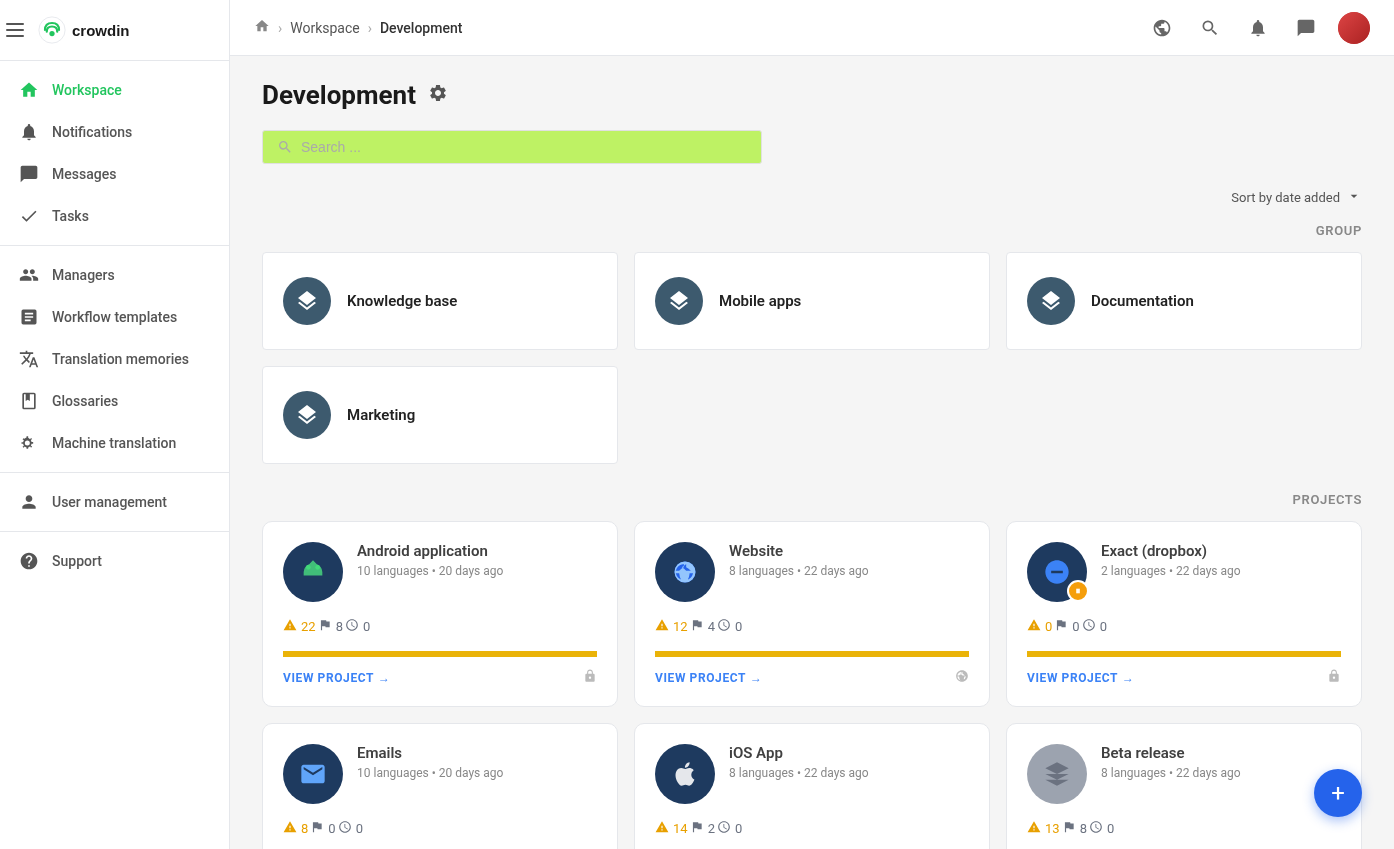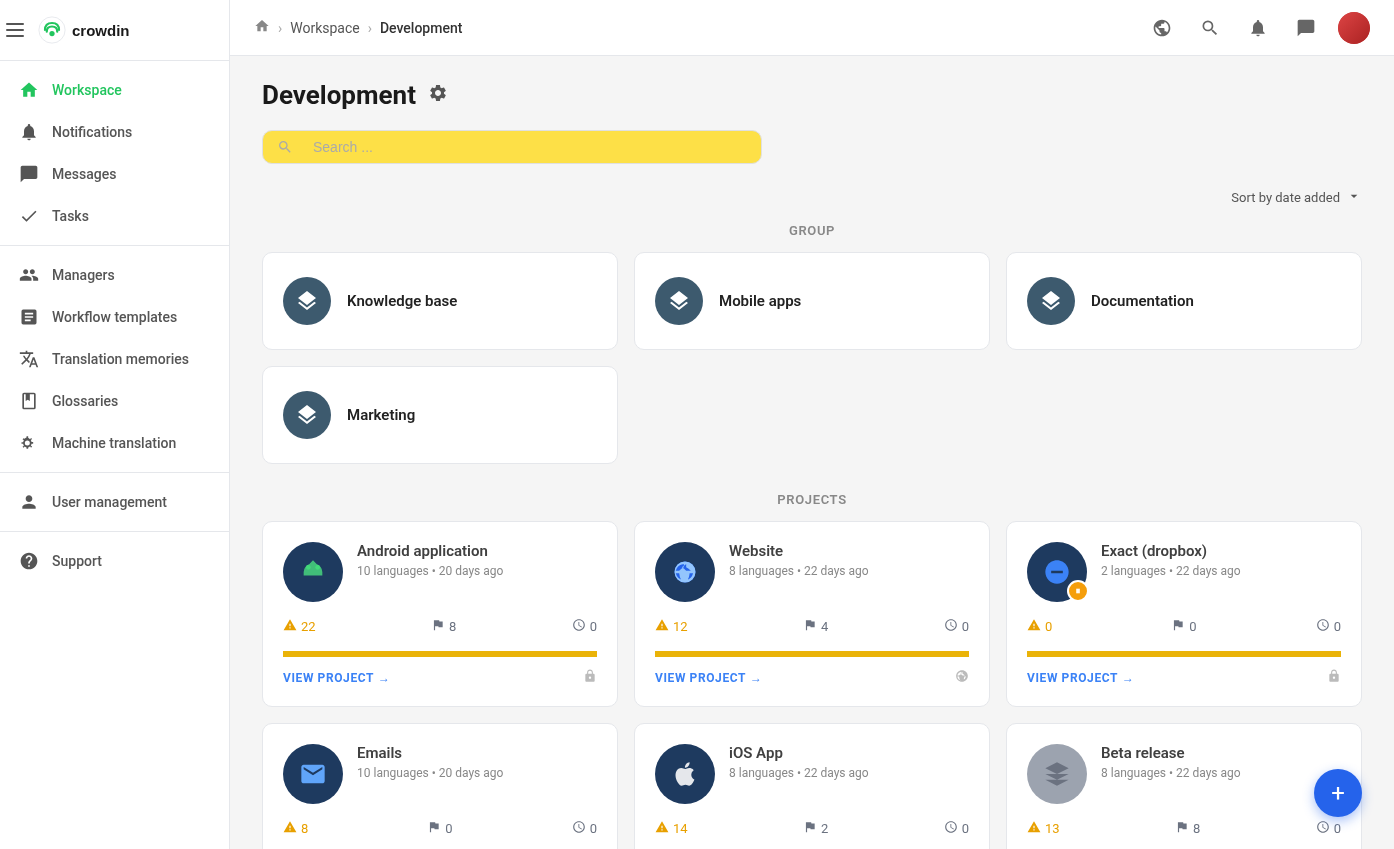--- a/index.html
+++ b/index.html
@@ -91,43 +91,43 @@
       font-size: 26px;
       font-weight: 700;
       color: #1a1a1a;
     }
     .settings-icon { color: #555; cursor: pointer; font-size: 18px; }
 
     
     .search-bar {
       display: flex;
       align-items: center;
-      background: #fde047;
+      background: #bef264;
       border: 1px solid #e0e0e0;
-      border-radius: 10px;
+      border-radius: 3px;
       padding: 8px 14px;
       margin-bottom: 24px;
       max-width: 500px;
-      gap: 20px;
+      gap: 8px;
     }
     .search-bar input {
       border: none;
       outline: none;
       font-size: 14px;
       color: #333;
       background: transparent;
       flex: 1;
     }
     .search-bar input::placeholder { color: #aaa; }
 
     
     .section-header {
       display: flex;
       align-items: center;
-      justify-content: center;
+      justify-content: flex-end;
       margin-bottom: 14px;
     }
     .section-label {
       font-size: 13px;
       font-weight: 600;
       color: #888;
       text-transform: uppercase;
       letter-spacing: 0.05em;
     }
 
@@ -136,21 +136,21 @@
       display: grid;
       grid-template-columns: repeat(3, 1fr);
       gap: 16px;
       margin-bottom: 28px;
     }
 
     
     .group-card {
       background: #fff;
       border: 1px solid #e5e7eb;
-      border-radius: 10px;
+      border-radius: 4px;
       padding: 24px 20px;
       display: flex;
       align-items: center;
       gap: 16px;
       cursor: pointer;
       transition: box-shadow 0.15s;
     }
     .group-icon {
       width: 48px;
       height: 48px;
@@ -209,23 +209,22 @@
       justify-content: center;
       color: #fff;
       font-size: 10px;
       font-weight: 700;
       border: 2px solid #fff;
     }
 
     .project-stats {
       display: flex;
       align-items: center;
-      gap: 16px;
+      gap: 2px;
       margin-bottom: 16px;
-      justify-content: space-between;
     }
     .stat-item {
       display: flex;
       align-items: center;
       gap: 4px;
       font-size: 13px;
       color: #555;
     }
     .stat-icon { font-size: 13px; }
     .stat-warn { color: #e8a000; }

